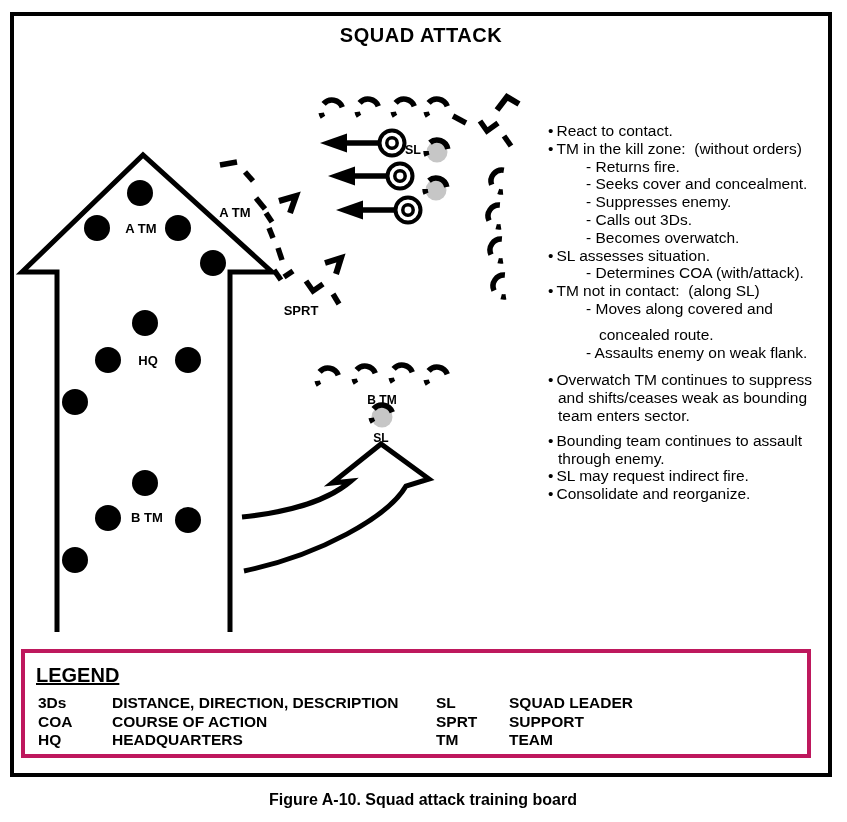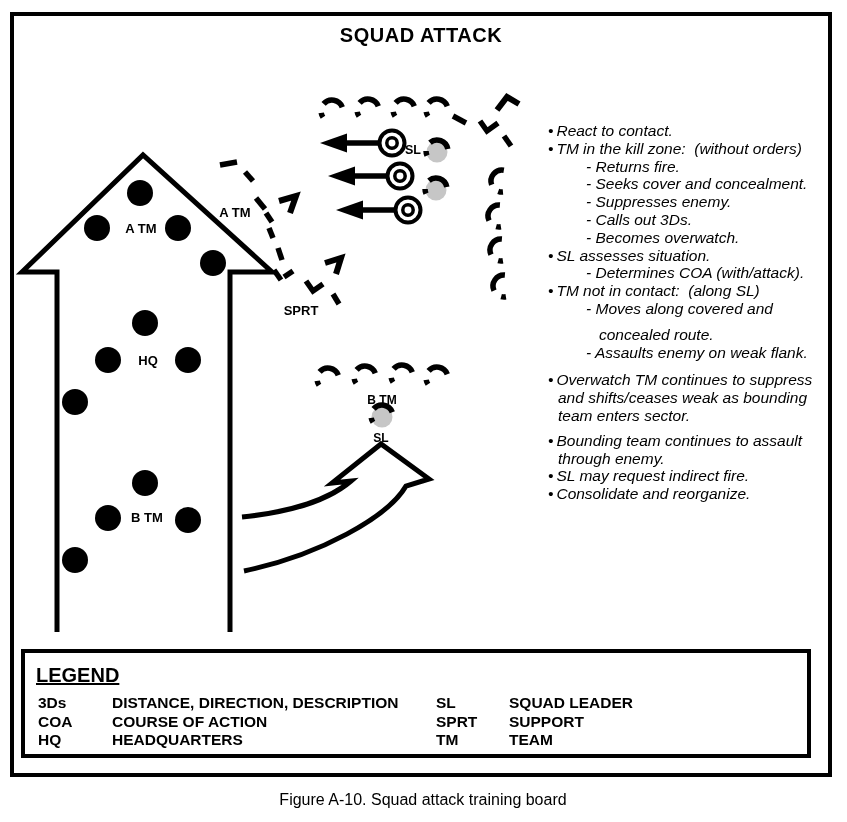--- a/index.html
+++ b/index.html
@@ -6,35 +6,35 @@
   body{width:847px;height:822px;position:relative;overflow:hidden;
        font-family:"Liberation Sans","DejaVu Sans",sans-serif;color:#000;}
   .abs{position:absolute;}
   .outer-box{left:10px;top:12px;width:822px;height:765px;border:4px solid #000;box-sizing:border-box;}
   .title{left:421px;top:24px;transform:translateX(-50%);font-size:20px;font-weight:bold;letter-spacing:.5px;white-space:pre;}
   #gfx{left:0;top:0;width:847px;height:822px;}
   .dlabel{font-weight:bold;font-size:13px;transform:translate(-50%,-50%);white-space:pre;}
   .dlabel.small{font-size:12px;}
   
   .notes{left:546px;top:122px;width:296px;font-size:15.5px;line-height:17.8px;}
-  .nb{white-space:pre;font-style:italic;}
+  .nb{white-space:pre;}
   .b1{padding-left:2px;}
   .b1::before{content:"\2022";margin-right:3px;}
   .b2{padding-left:40px;}
   .b1c{padding-left:12px;}
   .b2c{padding-left:53px;margin-top:8px;}
   
-  .legend-box{left:21px;top:649px;width:790px;height:109px;border:4px solid #000000;box-sizing:border-box;}
+  .legend-box{left:21px;top:649px;width:790px;height:109px;border:4px solid #be185d;box-sizing:border-box;}
   .legend-title{position:absolute;left:11px;top:11px;font-size:20px;font-weight:bold;text-decoration:underline;}
   .legend-table{position:absolute;left:13px;top:41px;border-collapse:collapse;}
   .legend-table td{font-size:15.5px;font-weight:bold;line-height:18.6px;padding:0;white-space:pre;}
   .legend-table td.a1{width:74px;}
   .legend-table td.d1{width:324px;}
   .legend-table td.a2{width:73px;}
-  .caption{left:423px;top:791px;transform:translateX(-50%);font-size:16px;font-weight:normal;white-space:pre;}
+  .caption{left:423px;top:791px;transform:translateX(-50%);font-size:16px;font-weight:bold;white-space:pre;}
 </style>
 </head>
 <body>
 
 <div class="abs outer-box"></div>
 <div class="abs title">SQUAD ATTACK</div>
 
 <svg id="gfx" class="abs" viewBox="0 0 847 822">
   <path d="M 57,632 L 57,272 L 22,272 L 143,155 L 272,272 L 230,272 L 230,632" fill="#ffffff" stroke="#000" stroke-width="5" stroke-linejoin="miter"></path>
   <path d="M 242,517 C 292,512 330,499 351,481 L 332,483 L 381,444 L 429,479 L 406,486 C 388,517 320,555 244,571" fill="#ffffff" stroke="#000" stroke-width="5" stroke-linejoin="miter"></path>

